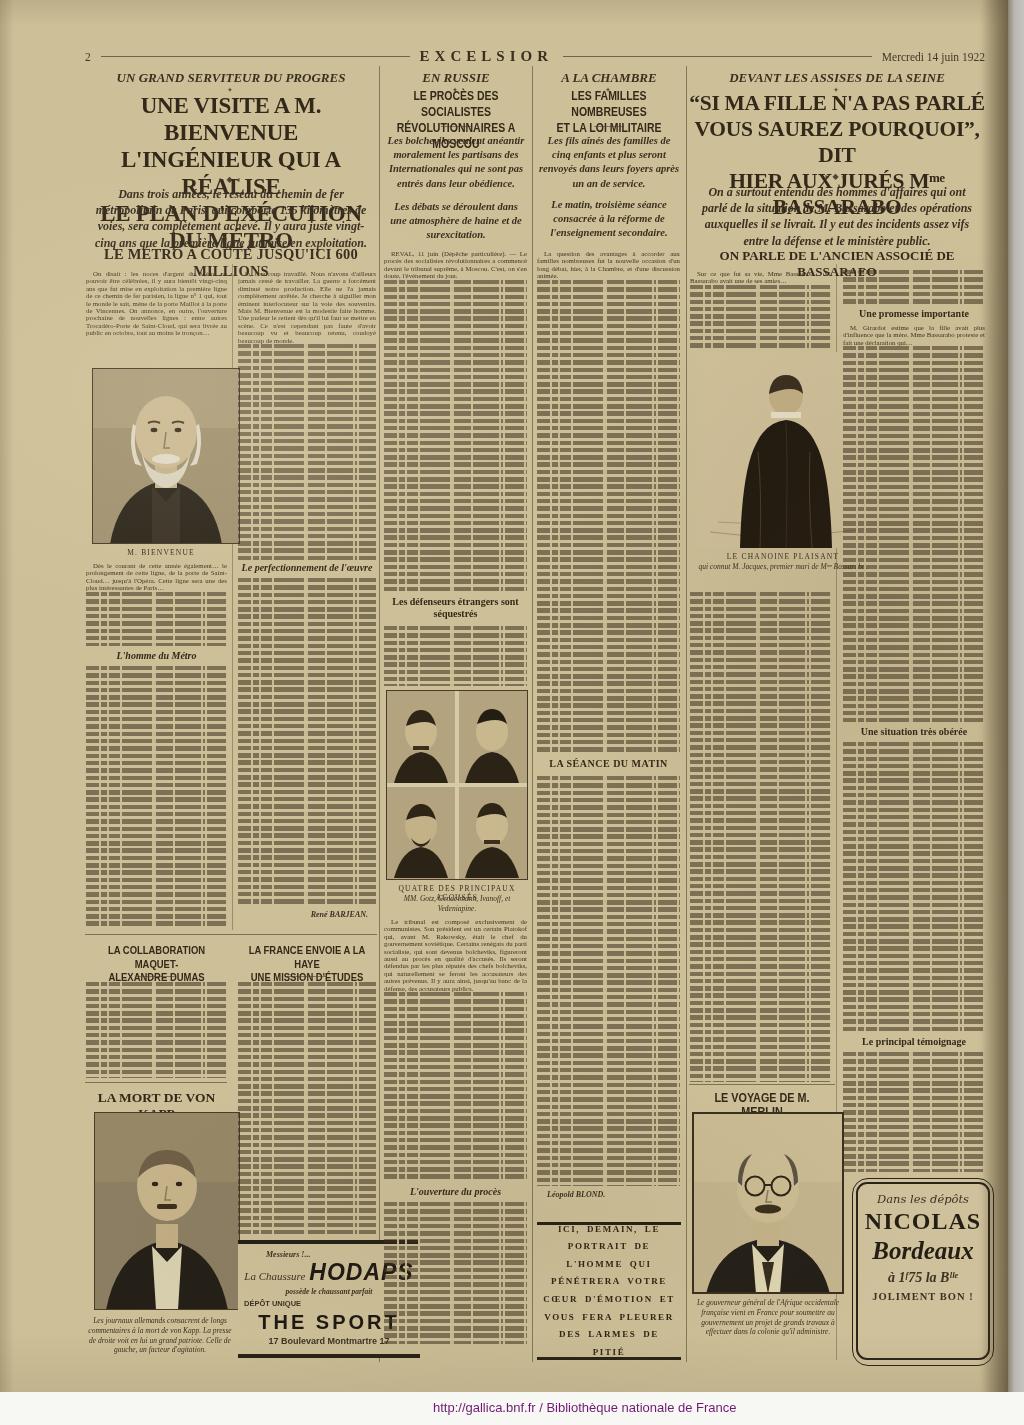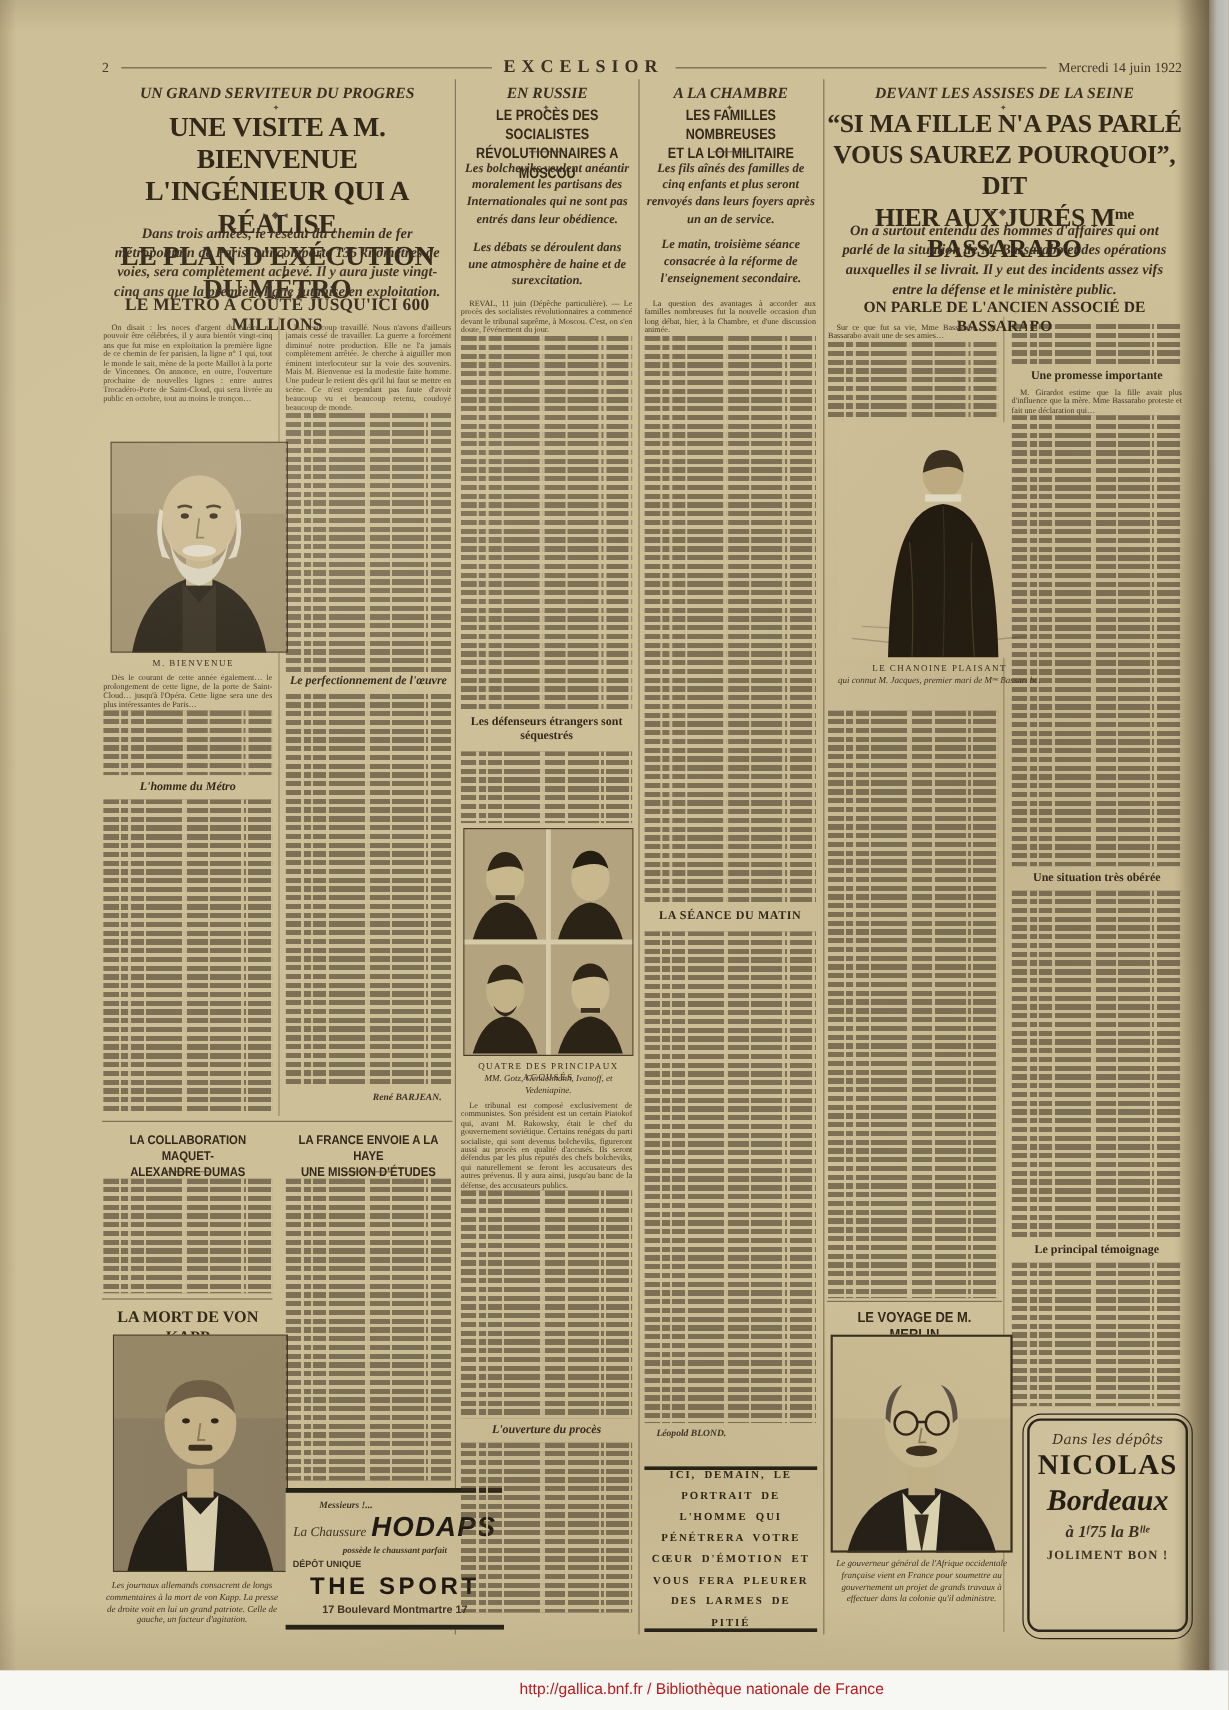--- a/index.html
+++ b/index.html
@@ -64,21 +64,21 @@
     linear-gradient(90deg, rgba(82,66,40,.22), rgba(82,66,40,0) 14px),
     linear-gradient(270deg, rgba(60,48,28,.32), rgba(60,48,28,0) 30px),
     linear-gradient(180deg, rgba(105,92,66,.16), rgba(105,92,66,0) 26px),
     linear-gradient(0deg, rgba(105,92,66,.12), rgba(105,92,66,0) 60px),
     radial-gradient(ellipse 600px 400px at 18% 28%, rgba(255,248,225,.10), transparent 60%),
     radial-gradient(ellipse 500px 700px at 85% 45%, rgba(96,78,48,.10), transparent 60%),
     radial-gradient(ellipse 700px 300px at 50% 88%, rgba(96,78,48,.08), transparent 60%);}
   .edgeshadow{right:16px;top:0;width:26px;height:1392px;background:linear-gradient(90deg,transparent,rgba(60,48,28,.45));}
   .scanstrip{right:0;top:0;width:16px;height:1392px;background:linear-gradient(90deg,#8e8574,#b9b7b0 40%,#c6c4bf);}
   .footer{left:0;right:0;bottom:0;height:33px;background:#f7f7f4;}
-  .footer span{position:absolute;left:433px;top:8px;font-family:"Liberation Sans",sans-serif;font-size:13px;color:#b91c1c;}
+  .footer span{position:absolute;left:433px;top:8px;font-family:"Liberation Sans",sans-serif;font-size:13px;color:#701a75;}
   svg{display:block;}
 </style>
 </head>
 <body>
 
 <div class="page">
 
   <div class="abs mast">
     <span>2</span>
     <span class="ln"></span>

